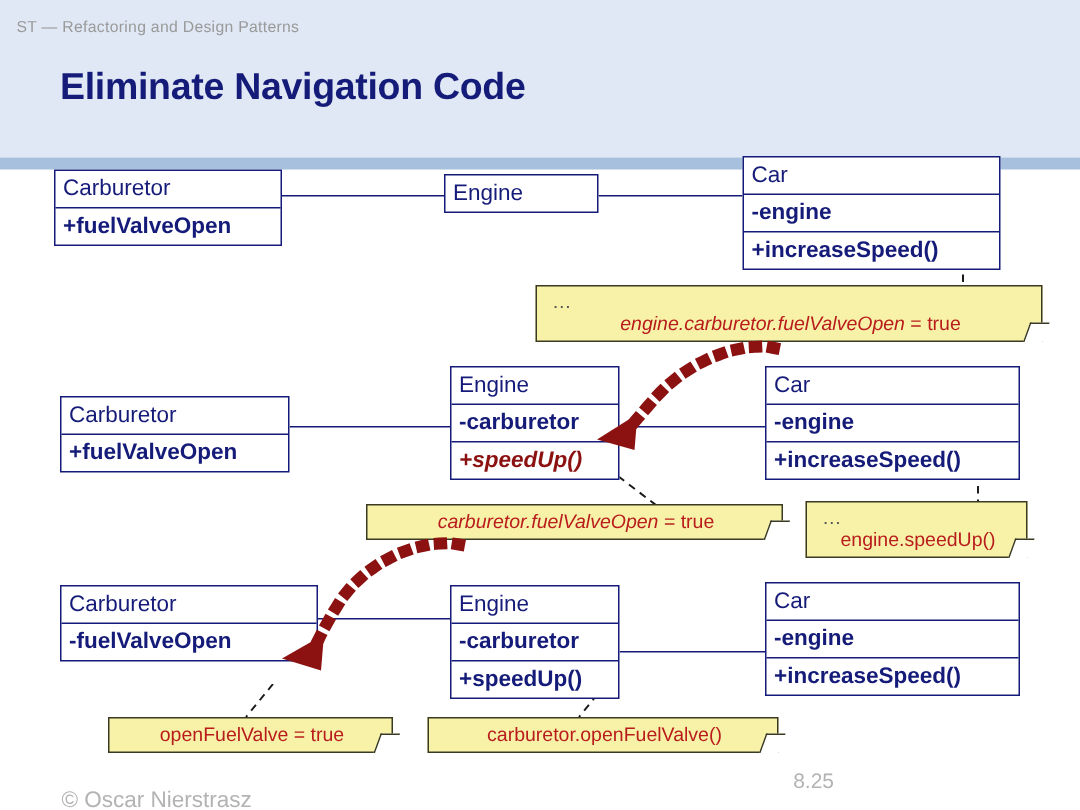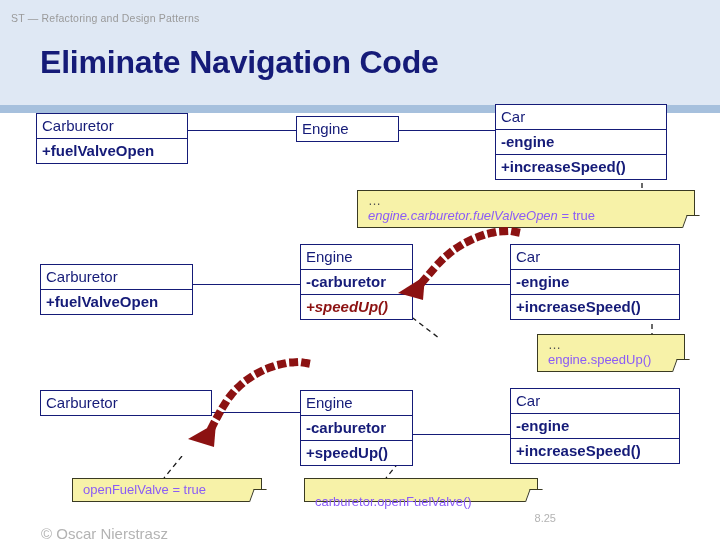--- a/index.html
+++ b/index.html
@@ -36,21 +36,21 @@
     position: absolute;
     left: 11px; top: 12px;
     font-size: 10.5px;
     color: #9a9a9a;
     letter-spacing: 0.2px;
     white-space: nowrap;
   }
   .slide-title {
     position: absolute;
     left: 40px; top: 44px;
-    font-size: 32px;
+    font-size: 25px;
     font-weight: bold;
     color: #151b78;
     letter-spacing: -0.2px;
     white-space: nowrap;
   }
   
   .uml-box {
     position: absolute;
     background: #ffffff;
     border: 1.6px solid #151b78;
@@ -100,23 +100,24 @@
     right: -1px; bottom: -1px;
     width: 12px; height: 12px;
     background: #ffffff;
     border-left: 1.4px solid #3a3a22;
     border-top: 1.4px solid #3a3a22;
     transform: skewX(-20deg);
     transform-origin: bottom right;
   }
   .note-line {
     font-size: 13px;
-    color: #8b5cf6;
+    color: #b91c1c;
     line-height: 17px;
     white-space: nowrap;
+    text-align: center;
   }
   .note-line .path {
     font-style: italic;
   }
   .note-ellipsis {
     font-size: 13px;
     color: #555;
     line-height: 13px;
     letter-spacing: 1px;
   }
@@ -135,21 +136,21 @@
     position: absolute;
     left: 41px; top: 488px;
     font-size: 15px;
     color: #b3b3b3;
     white-space: nowrap;
     margin-top: 37px;
   }
   .footer-right {
     position: absolute;
     right: 21px; top: 512px;
-    font-size: 11px;
+    font-size: 14px;
     color: #b3b3b3;
     white-space: nowrap;
   }
 </style>
 </head>
 <body>
 
 <div id="slide">
 
   <div class="header-band"></div>
@@ -211,37 +212,42 @@
   </div>
 
   <svg class="leader" style="left:405px; top:312px;" width="40" height="30" viewBox="0 0 40 30">
     <line x1="0" y1="0" x2="34" y2="26" stroke="#1a1a1a" stroke-width="1.3" stroke-dasharray="5,4"></line>
   </svg>
 
   <svg class="leader" style="left:640px; top:306px;" width="24" height="30" viewBox="0 0 24 30">
     <line x1="12" y1="0" x2="12" y2="30" stroke="#1a1a1a" stroke-width="1.3" stroke-dasharray="5,4"></line>
   </svg>
 
+  <div class="note" style="left:244px; top:336px; width:278px; height:24px; padding-top:2px;">
+    <div class="note-line"><span class="path">carburetor.fuelValveOpen</span><span> = true</span></div>
+    <div class="note-fold"></div>
+  </div>
 
   <div class="note" style="left:537px; top:334px; width:148px; height:38px;">
     <div class="note-ellipsis">…</div>
     <div class="note-line"><span class="path"></span><span>engine.speedUp()</span></div>
     <div class="note-fold"></div>
   </div>
 
   <svg class="redarrow" style="left:186px; top:355px;" width="130" height="96" viewBox="0 0 130 96">
     <path d="M120,8 C98,4 62,16 42,44 C34,56 28,68 24,76" fill="none" stroke="#8c1212" stroke-width="8" stroke-linecap="square" stroke-dasharray="1,11"></path>
     <path d="M2,84 L30,68 L28,92 Z" fill="#8c1212"></path>
   </svg>
 
   <div class="assoc" style="left:212px; top:412px; width:88px;"></div>
   <div class="assoc" style="left:413px; top:434px; width:97px;"></div>
 
   <div class="uml-box" style="left:40px; top:390px; width:172px;">
     <div class="uml-row name">Carburetor</div>
+    <div class="uml-row sep bold">-fuelValveOpen</div>
   </div>
 
   <div class="uml-box" style="left:300px; top:390px; width:113px;">
     <div class="uml-row name">Engine</div>
     <div class="uml-row sep bold">-carburetor</div>
     <div class="uml-row sep bold">+speedUp()</div>
   </div>
 
   <div class="uml-box" style="left:510px; top:388px; width:170px;">
     <div class="uml-row name">Car</div>
@@ -255,21 +261,21 @@
 
   <svg class="leader" style="left:382px; top:456px;" width="34" height="26" viewBox="0 0 34 26">
     <line x1="22" y1="0" x2="4" y2="22" stroke="#1a1a1a" stroke-width="1.3" stroke-dasharray="5,4"></line>
   </svg>
 
   <div class="note" style="left:72px; top:478px; width:190px; height:24px; padding-top:2px;">
     <div class="note-line"><span class="path"></span><span>openFuelValve = true</span></div>
     <div class="note-fold"></div>
   </div>
 
-  <div class="note" style="left:304px; top:478px; width:234px; height:24px; padding-top:14px;">
+  <div class="note" style="left:285px; top:478px; width:234px; height:24px; padding-top:2px;">
     <div class="note-line"><span class="path"></span><span>carburetor.openFuelValve()</span></div>
     <div class="note-fold"></div>
   </div>
 
   <div class="footer-left">© Oscar Nierstrasz</div>
   <div class="footer-right">8.25</div>
 
 </div>
 
 </body></html>

